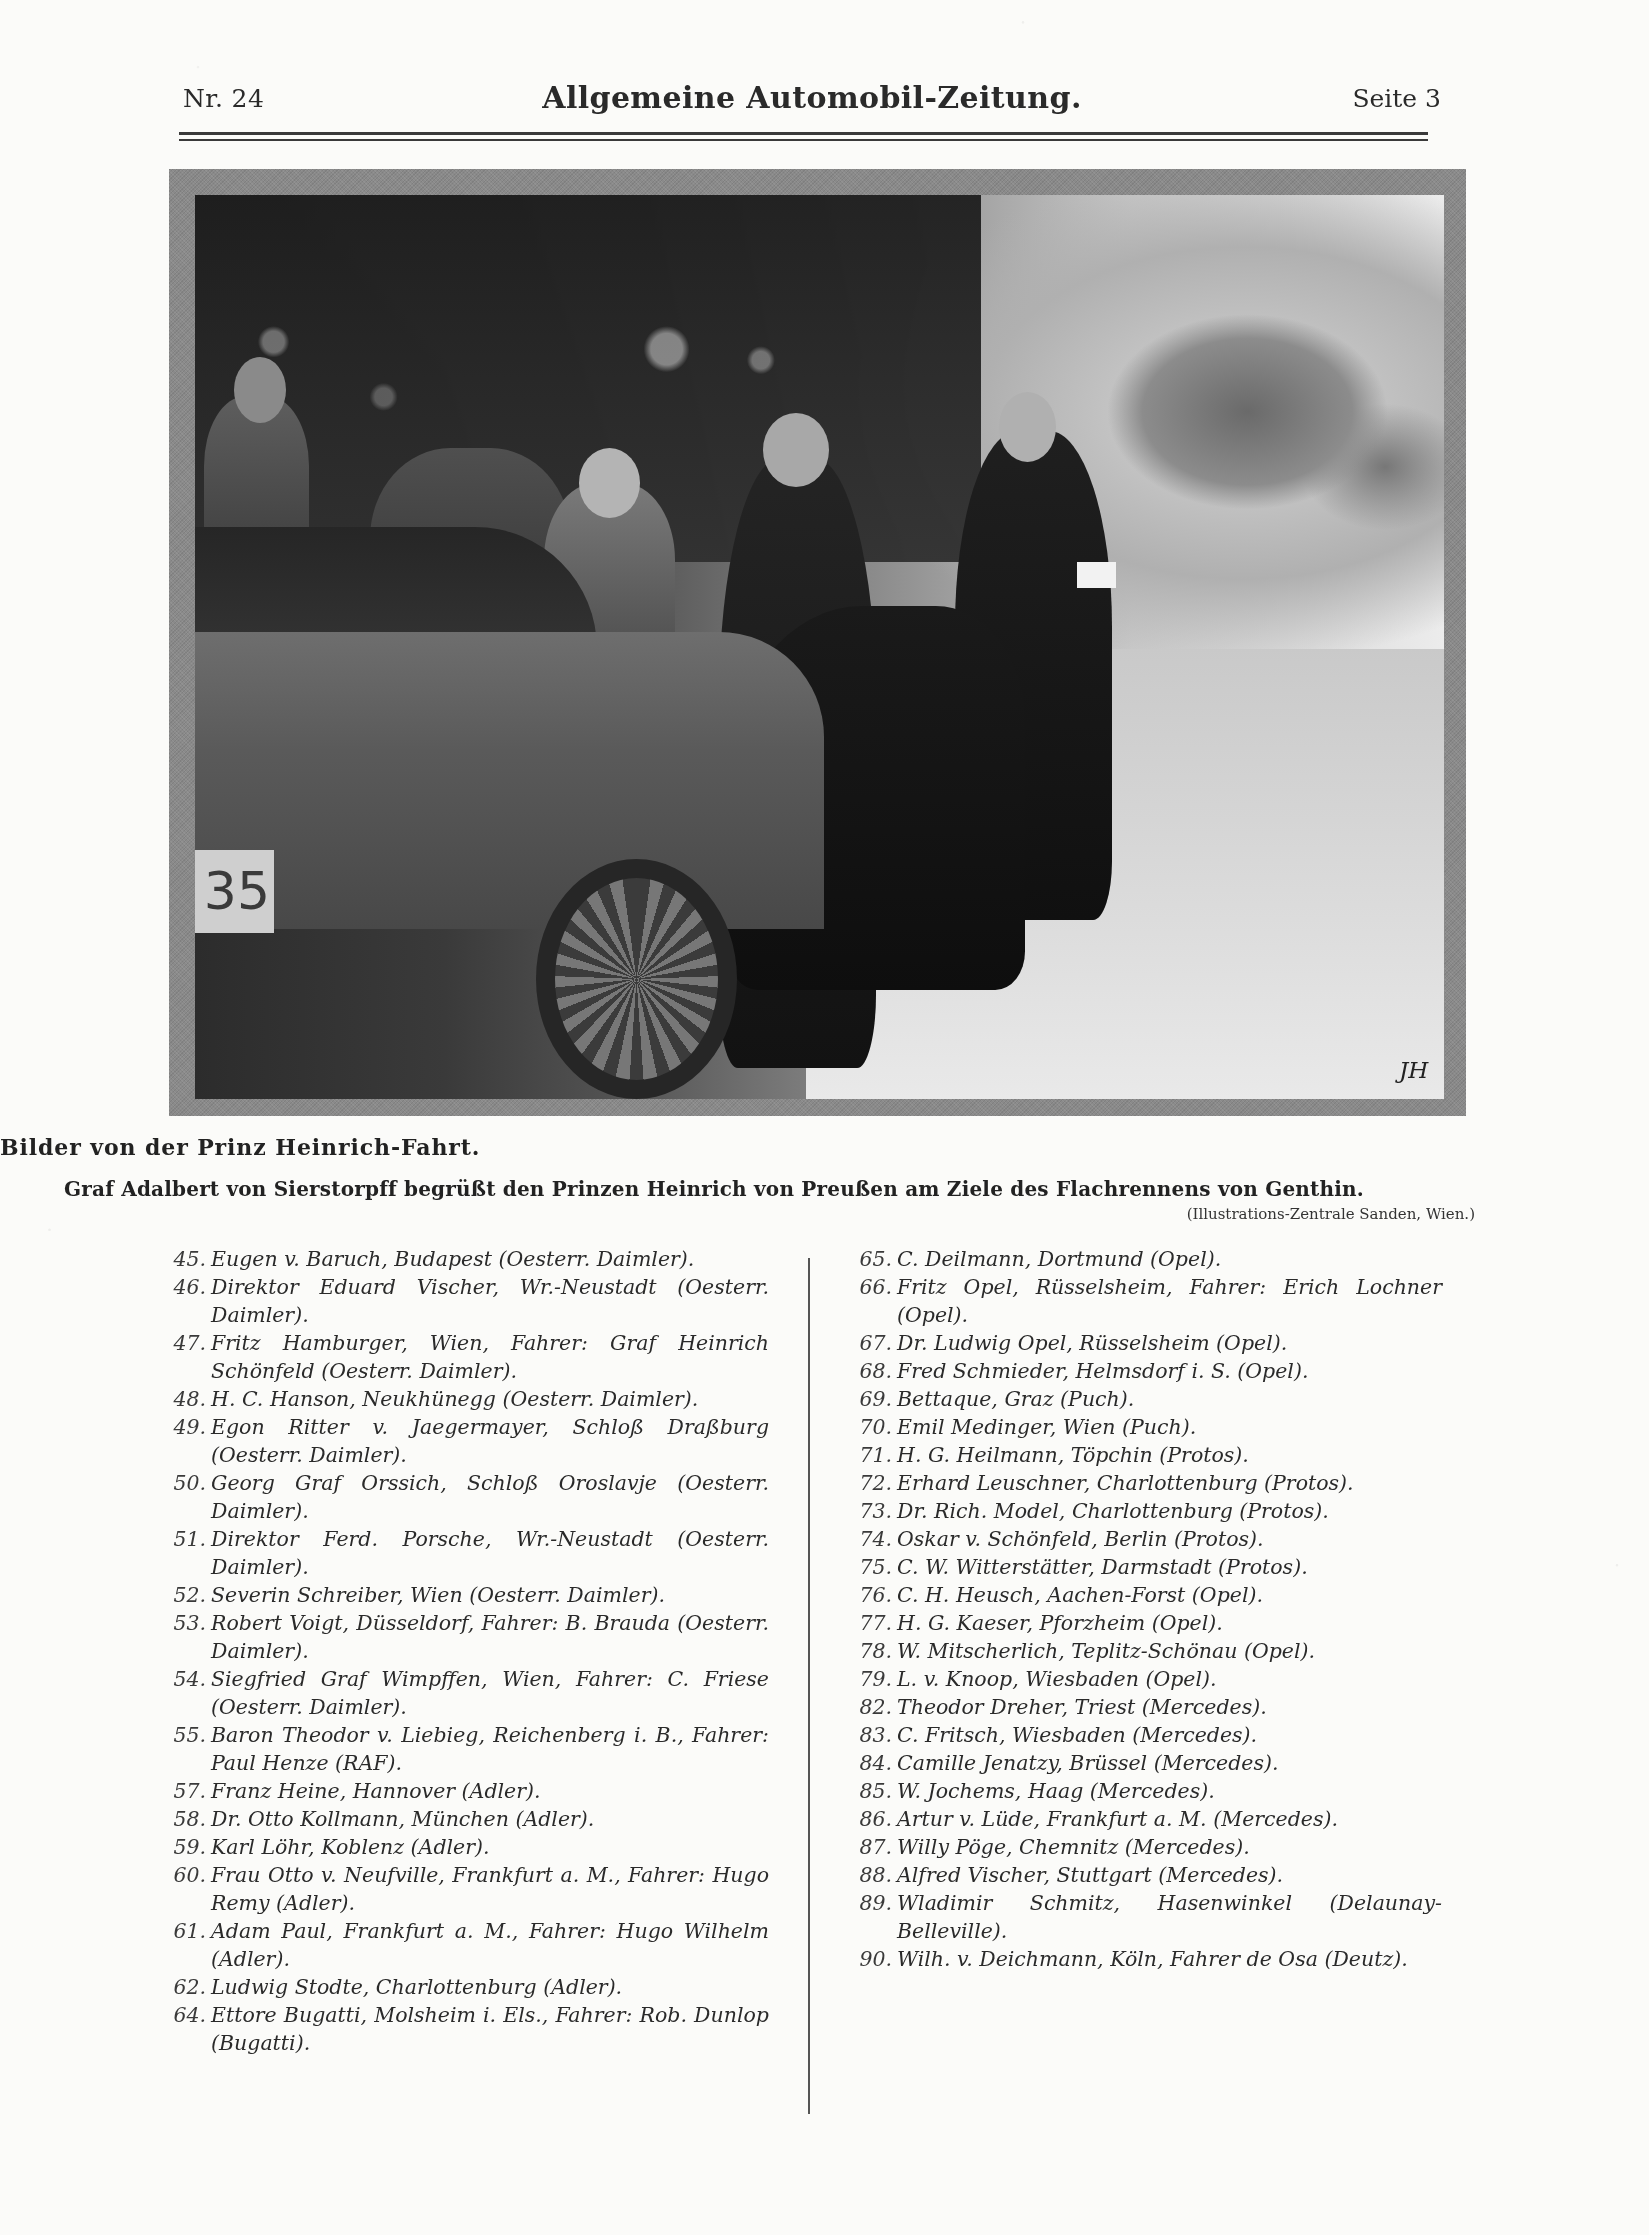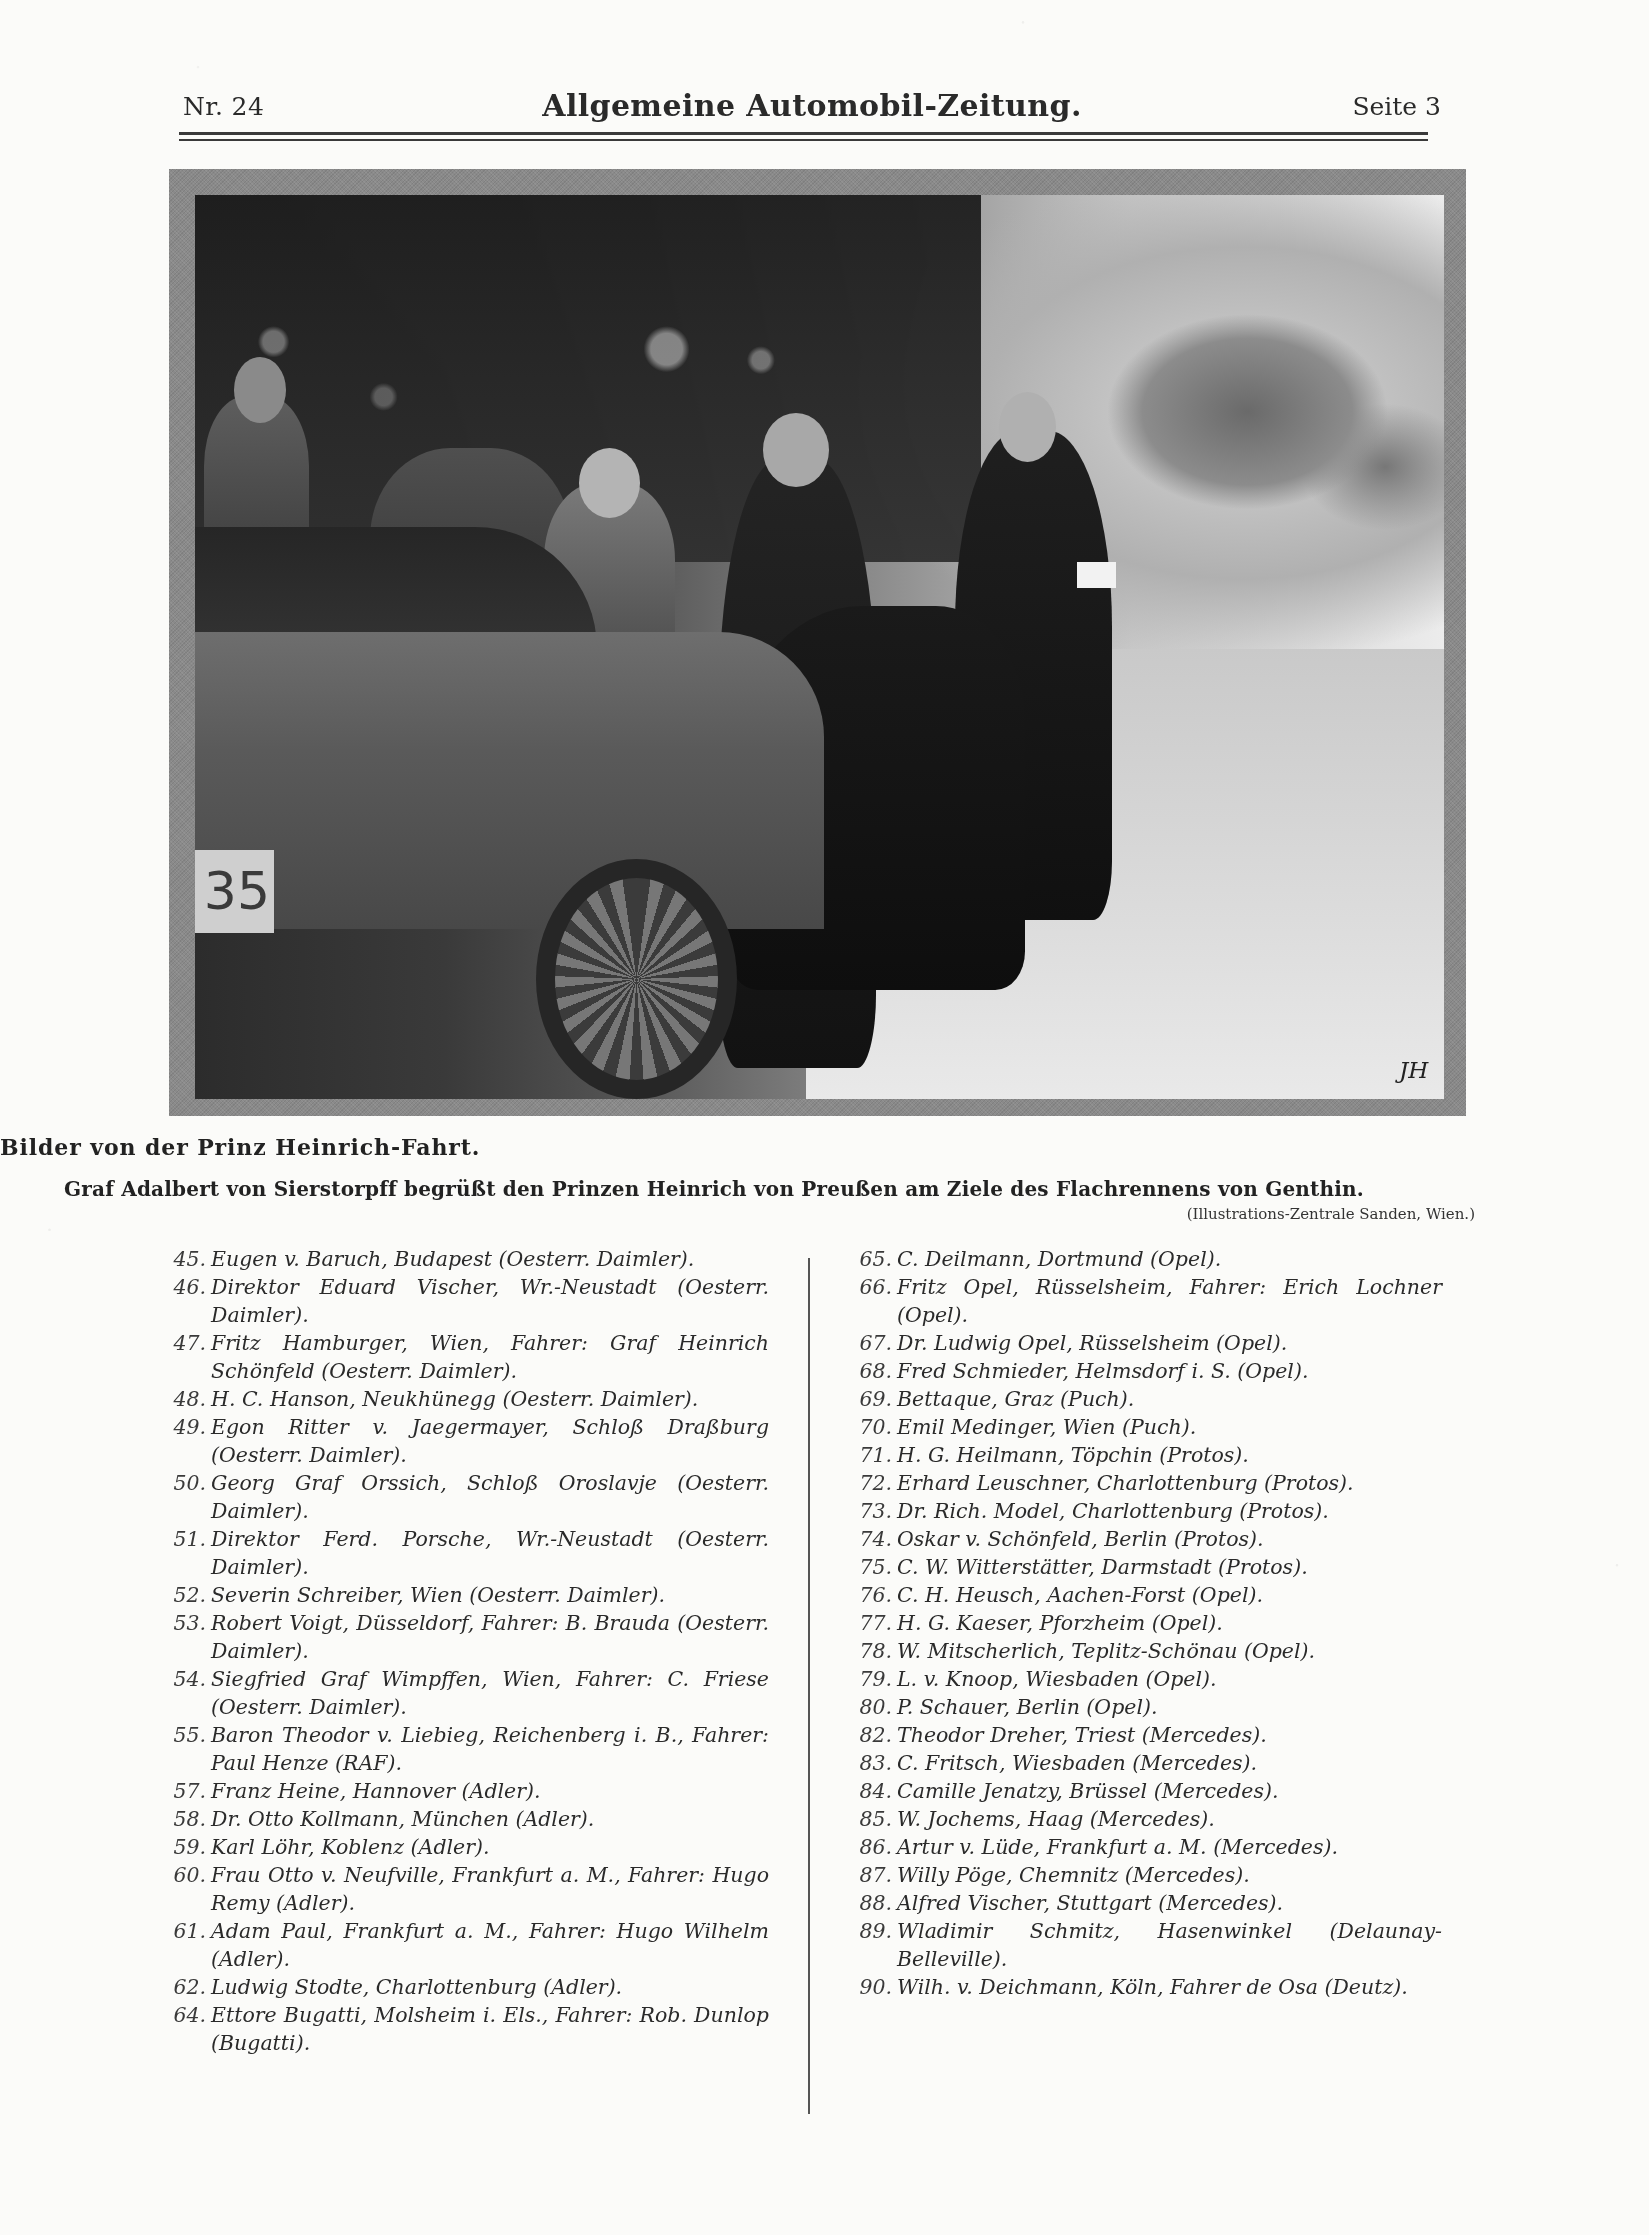--- a/index.html
+++ b/index.html
@@ -12,21 +12,21 @@
   .page-speckle {
     position: absolute; inset: 0; pointer-events: none;
     background:
       radial-gradient(circle at 12% 3%, rgba(0,0,0,0.04) 0 0.9px, transparent 1.7px),
       radial-gradient(circle at 62% 1%, rgba(0,0,0,0.05) 0 0.9px, transparent 1.7px),
       radial-gradient(circle at 3% 55%, rgba(0,0,0,0.05) 0 0.9px, transparent 1.7px),
       radial-gradient(circle at 98% 70%, rgba(0,0,0,0.05) 0 0.9px, transparent 1.7px);
   }
   
   .running-head {
-    position: absolute; left: 183px; top: 80px; width: 1258px; height: 44px; margin-top: 8px;
+    position: absolute; left: 183px; top: 80px; width: 1258px; height: 44px;
   }
   .running-head .issue {
     position: absolute; left: 0; top: 3.5px; font-size: 25px; letter-spacing: 0.4px;
     font-family: "DejaVu Serif", serif;
   }
   .running-head .masthead {
     position: absolute; left: 0; right: 0; top: 0; text-align: center;
     font-size: 30px; font-weight: bold; letter-spacing: 0.4px;
     font-family: "DejaVu Serif", serif;
   }
@@ -317,24 +317,20 @@
     </div>
     <div class="entry">
       <span class="num">78.</span>
       <span class="txt">W. Mitscherlich, Teplitz-Schönau (Opel).</span>
     </div>
     <div class="entry">
       <span class="num">79.</span>
       <span class="txt">L. v. Knoop, Wiesbaden (Opel).</span>
     </div>
     <div class="entry">
-      <span class="num">80.</span>
-      <span class="txt">P. Schauer, Berlin (Opel).</span>
-    </div>
-    <div class="entry">
       <span class="num">82.</span>
       <span class="txt">Theodor Dreher, Triest (Mercedes).</span>
     </div>
     <div class="entry">
       <span class="num">83.</span>
       <span class="txt">C. Fritsch, Wiesbaden (Mercedes).</span>
     </div>
     <div class="entry">
       <span class="num">84.</span>
       <span class="txt">Camille Jenatzy, Brüssel (Mercedes).</span>

